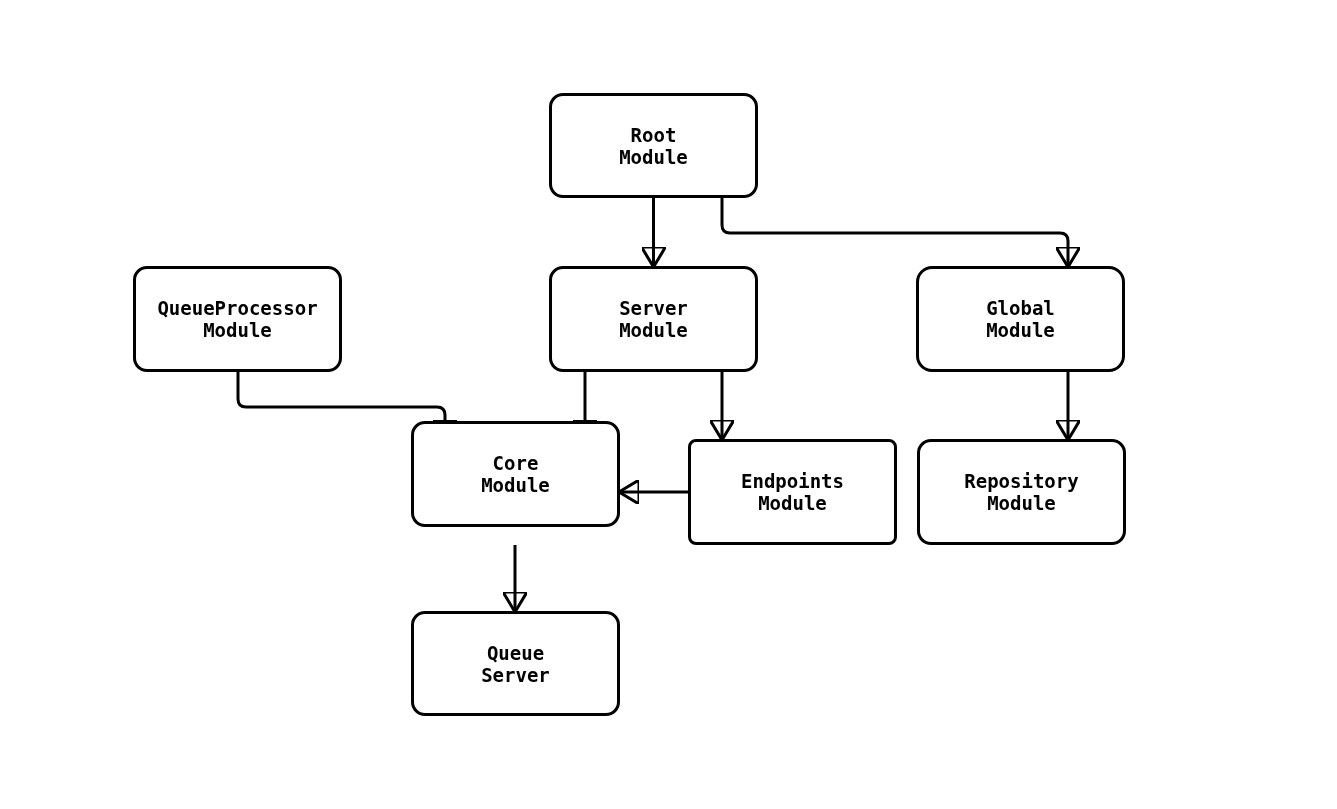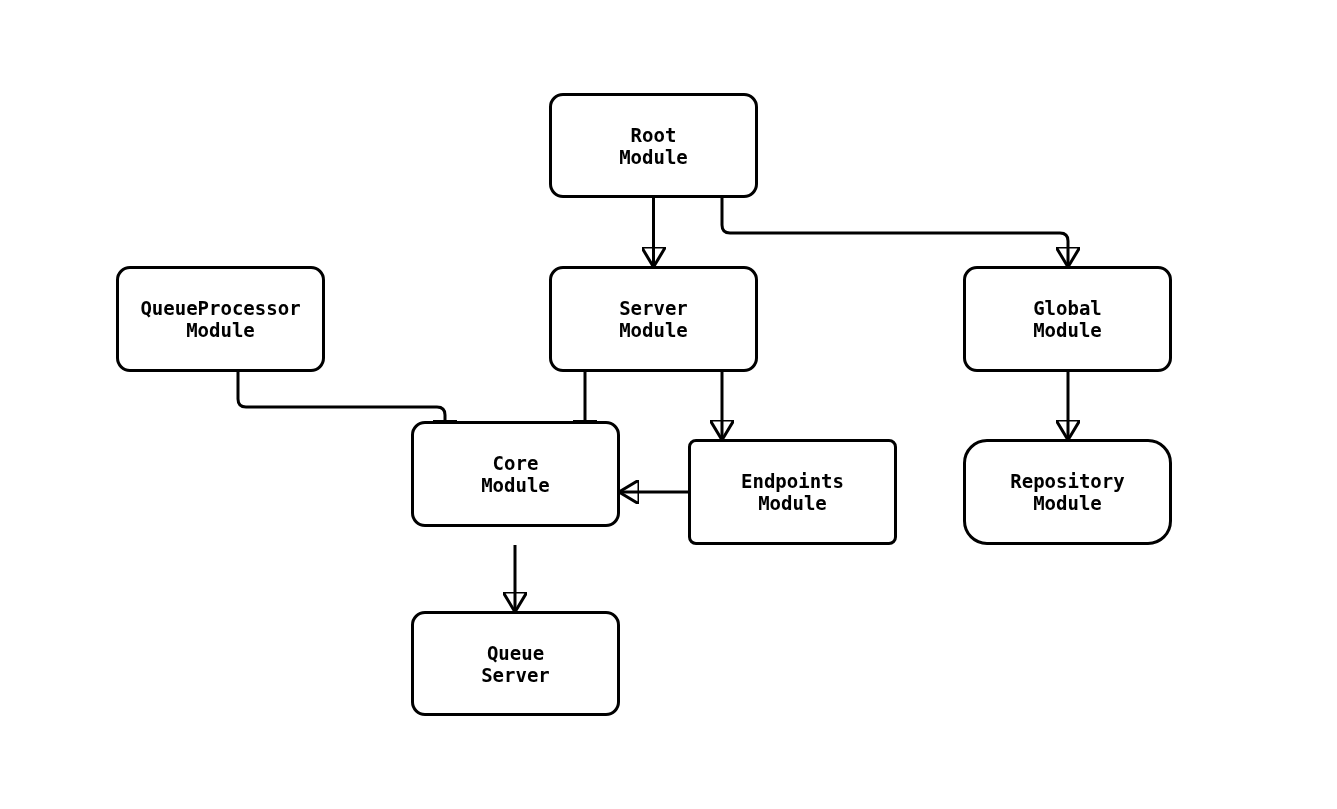--- a/index.html
+++ b/index.html
@@ -43,25 +43,25 @@
     font-size: 19px;
     line-height: 22px;
     font-weight: bold;
     color: #000000;
     text-align: center;
     white-space: pre-line;
   }
   
   .pos-root           { left: 549px; top:  93px; height: 105px; }
   .pos-server         { left: 549px; top: 266px; }
-  .pos-queueprocessor { left: 116px; top: 266px; }
-  .pos-global         { left: 963px; top: 266px; }
+  .pos-queueprocessor { left: 133px; top: 266px; }
+  .pos-global         { left: 916px; top: 266px; border-radius: 16px; }
   .pos-core           { left: 411px; top: 421px; }
   .pos-endpoints      { left: 688px; top: 439px; border-radius: 8px; }
-  .pos-repository     { left: 963px; top: 439px; border-radius: 24px; }
+  .pos-repository     { left: 917px; top: 439px; }
   .pos-queue          { left: 411px; top: 611px; height: 105px; }
 </style>
 </head>
 <body>
 
 <div class="canvas">
 
   <svg class="edges-layer" width="1337" height="809" viewBox="0 0 1337 809" xmlns="http://www.w3.org/2000/svg">
     <defs>
       <marker id="arrowhead" viewBox="0 0 20 24" refX="19" refY="12" markerWidth="20" markerHeight="24" markerUnits="userSpaceOnUse" orient="auto-start-reverse">

